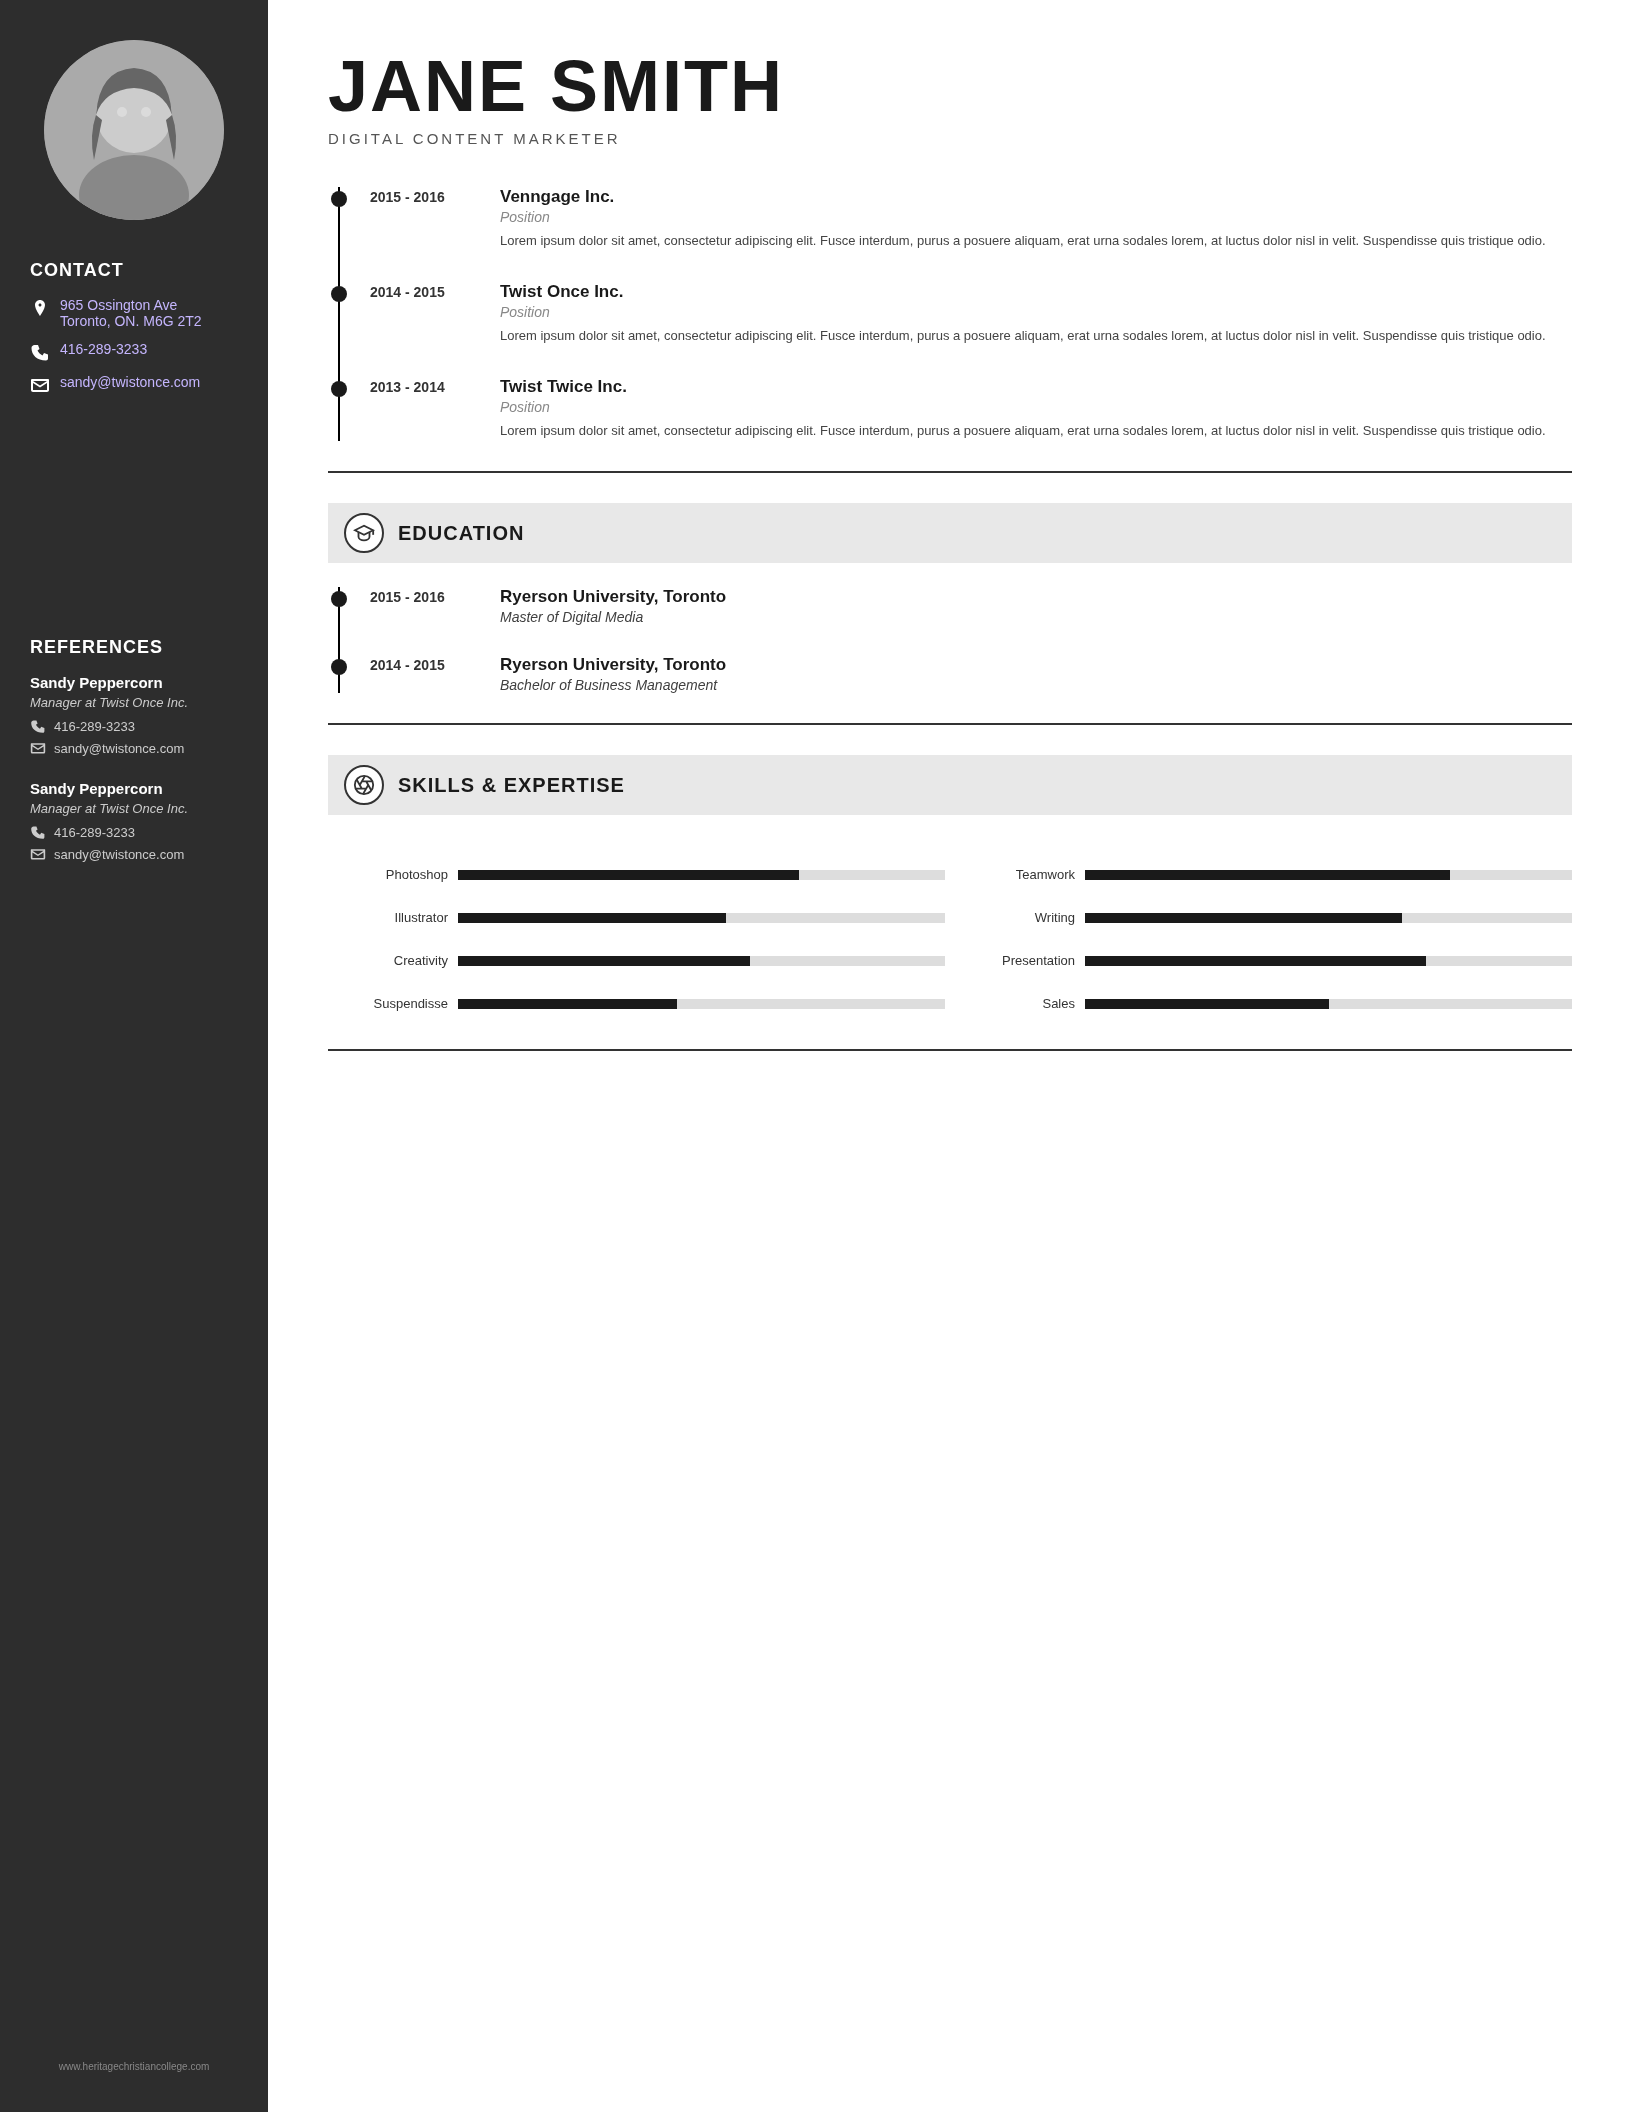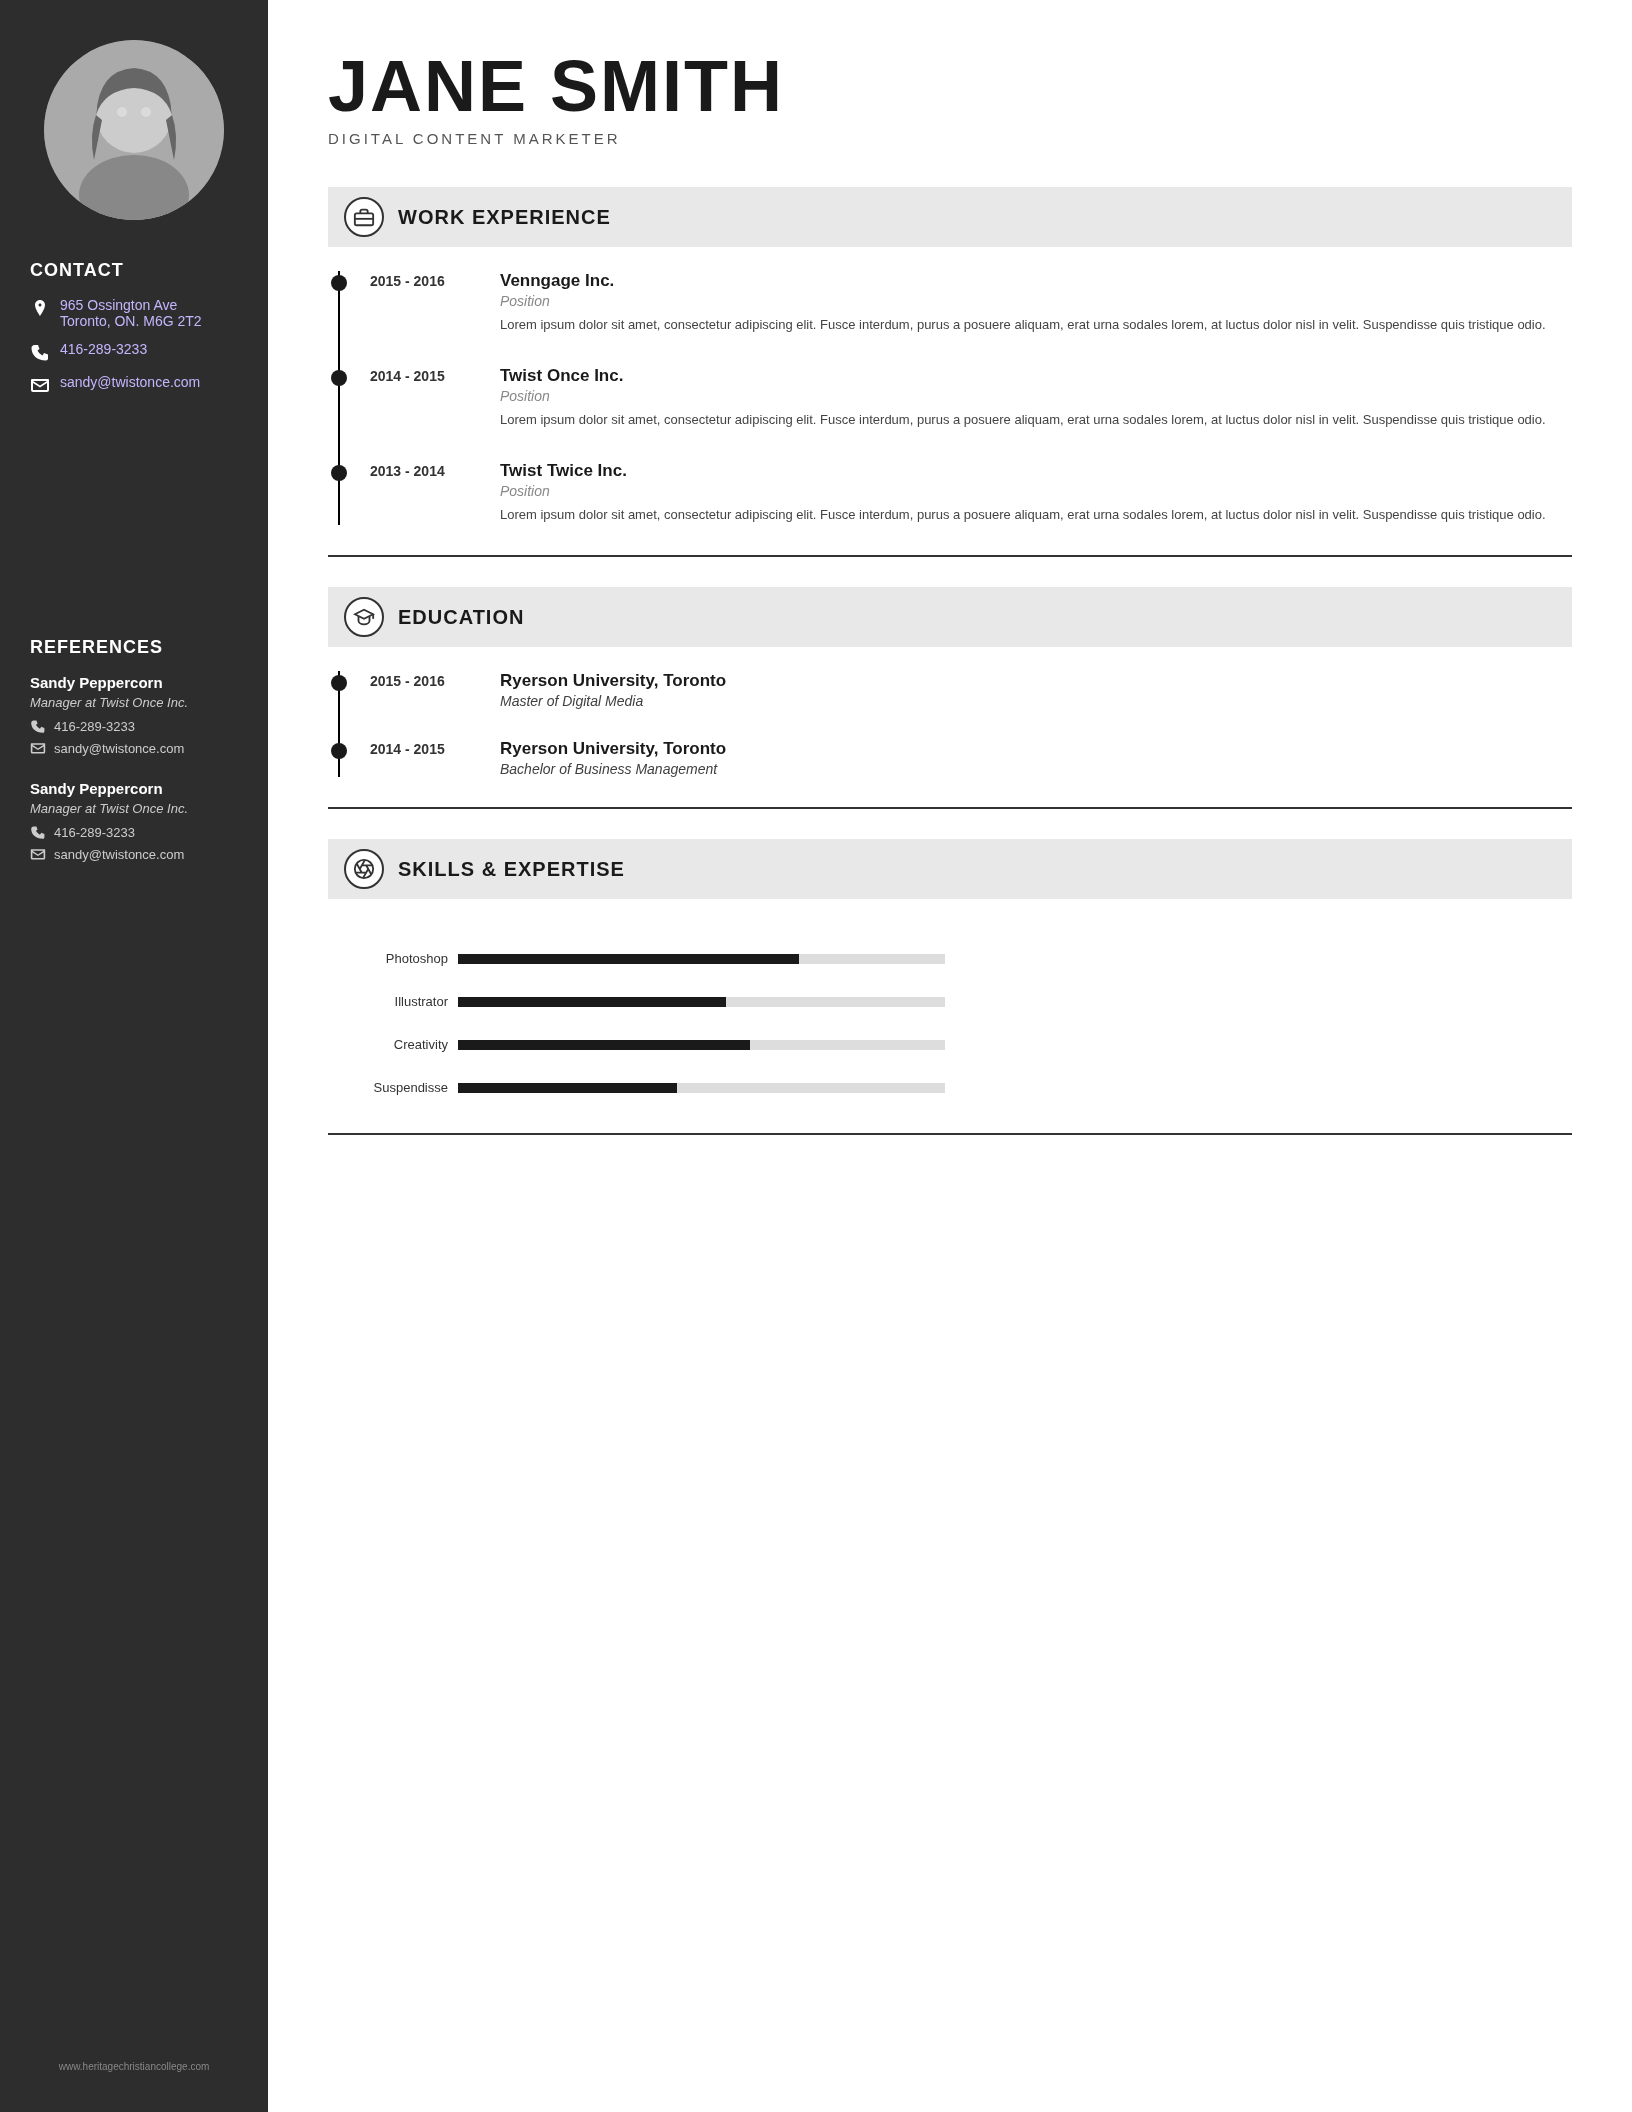--- a/index.html
+++ b/index.html
@@ -370,30 +370,20 @@
 </div>
 
 <div class="main-content">
 
   <div class="name-title">
     <div class="name-heading">JANE SMITH</div>
     <div class="job-title">DIGITAL CONTENT MARKETER</div>
   </div>
 
   <div class="main-section">
-    <div class="section-header">
-      <div class="section-icon-circle">
-        <svg width="22" height="22" viewBox="0 0 24 24" fill="#333">
-          <rect x="2" y="8" width="20" height="13" rx="2" fill="none" stroke="#333" stroke-width="2"></rect>
-          <path d="M8 8V6a2 2 0 012-2h4a2 2 0 012 2v2" fill="none" stroke="#333" stroke-width="2"></path>
-          <line x1="2" y1="14" x2="22" y2="14" stroke="#333" stroke-width="2"></line>
-        </svg>
-      </div>
-      <span class="section-title">WORK EXPERIENCE</span>
-    </div>
 
     <div class="timeline">
 
       <div class="timeline-item">
         <div class="timeline-dot"></div>
         <div class="timeline-date">2015 - 2016</div>
         <div class="timeline-content">
           <div class="timeline-company">Venngage Inc.</div>
           <div class="timeline-position">Position</div>
           <div class="timeline-desc">Lorem ipsum dolor sit amet, consectetur adipiscing elit. Fusce interdum, purus a posuere aliquam, erat urna sodales lorem, at luctus dolor nisl in velit. Suspendisse quis tristique odio.</div>
@@ -491,17 +481,43 @@
           </div>
         </div>
         <div class="skill-item">
           <span class="skill-name">Suspendisse</span>
           <div class="skill-bar-container">
             <div class="skill-bar-fill" style="width:45%"></div>
           </div>
         </div>
       </div>
 
+      <div>
+        <div class="skill-item">
+          <span class="skill-name">Teamwork</span>
+          <div class="skill-bar-container">
+            <div class="skill-bar-fill" style="width:75%"></div>
+          </div>
+        </div>
+        <div class="skill-item">
+          <span class="skill-name">Writing</span>
+          <div class="skill-bar-container">
+            <div class="skill-bar-fill" style="width:65%"></div>
+          </div>
+        </div>
+        <div class="skill-item">
+          <span class="skill-name">Presentation</span>
+          <div class="skill-bar-container">
+            <div class="skill-bar-fill" style="width:70%"></div>
+          </div>
+        </div>
+        <div class="skill-item">
+          <span class="skill-name">Sales</span>
+          <div class="skill-bar-container">
+            <div class="skill-bar-fill" style="width:50%"></div>
+          </div>
+        </div>
+      </div>
     </div>
     <div class="bottom-line" style="margin-top:30px;"></div>
   </div>
 
 </div>
 
 </body></html>

